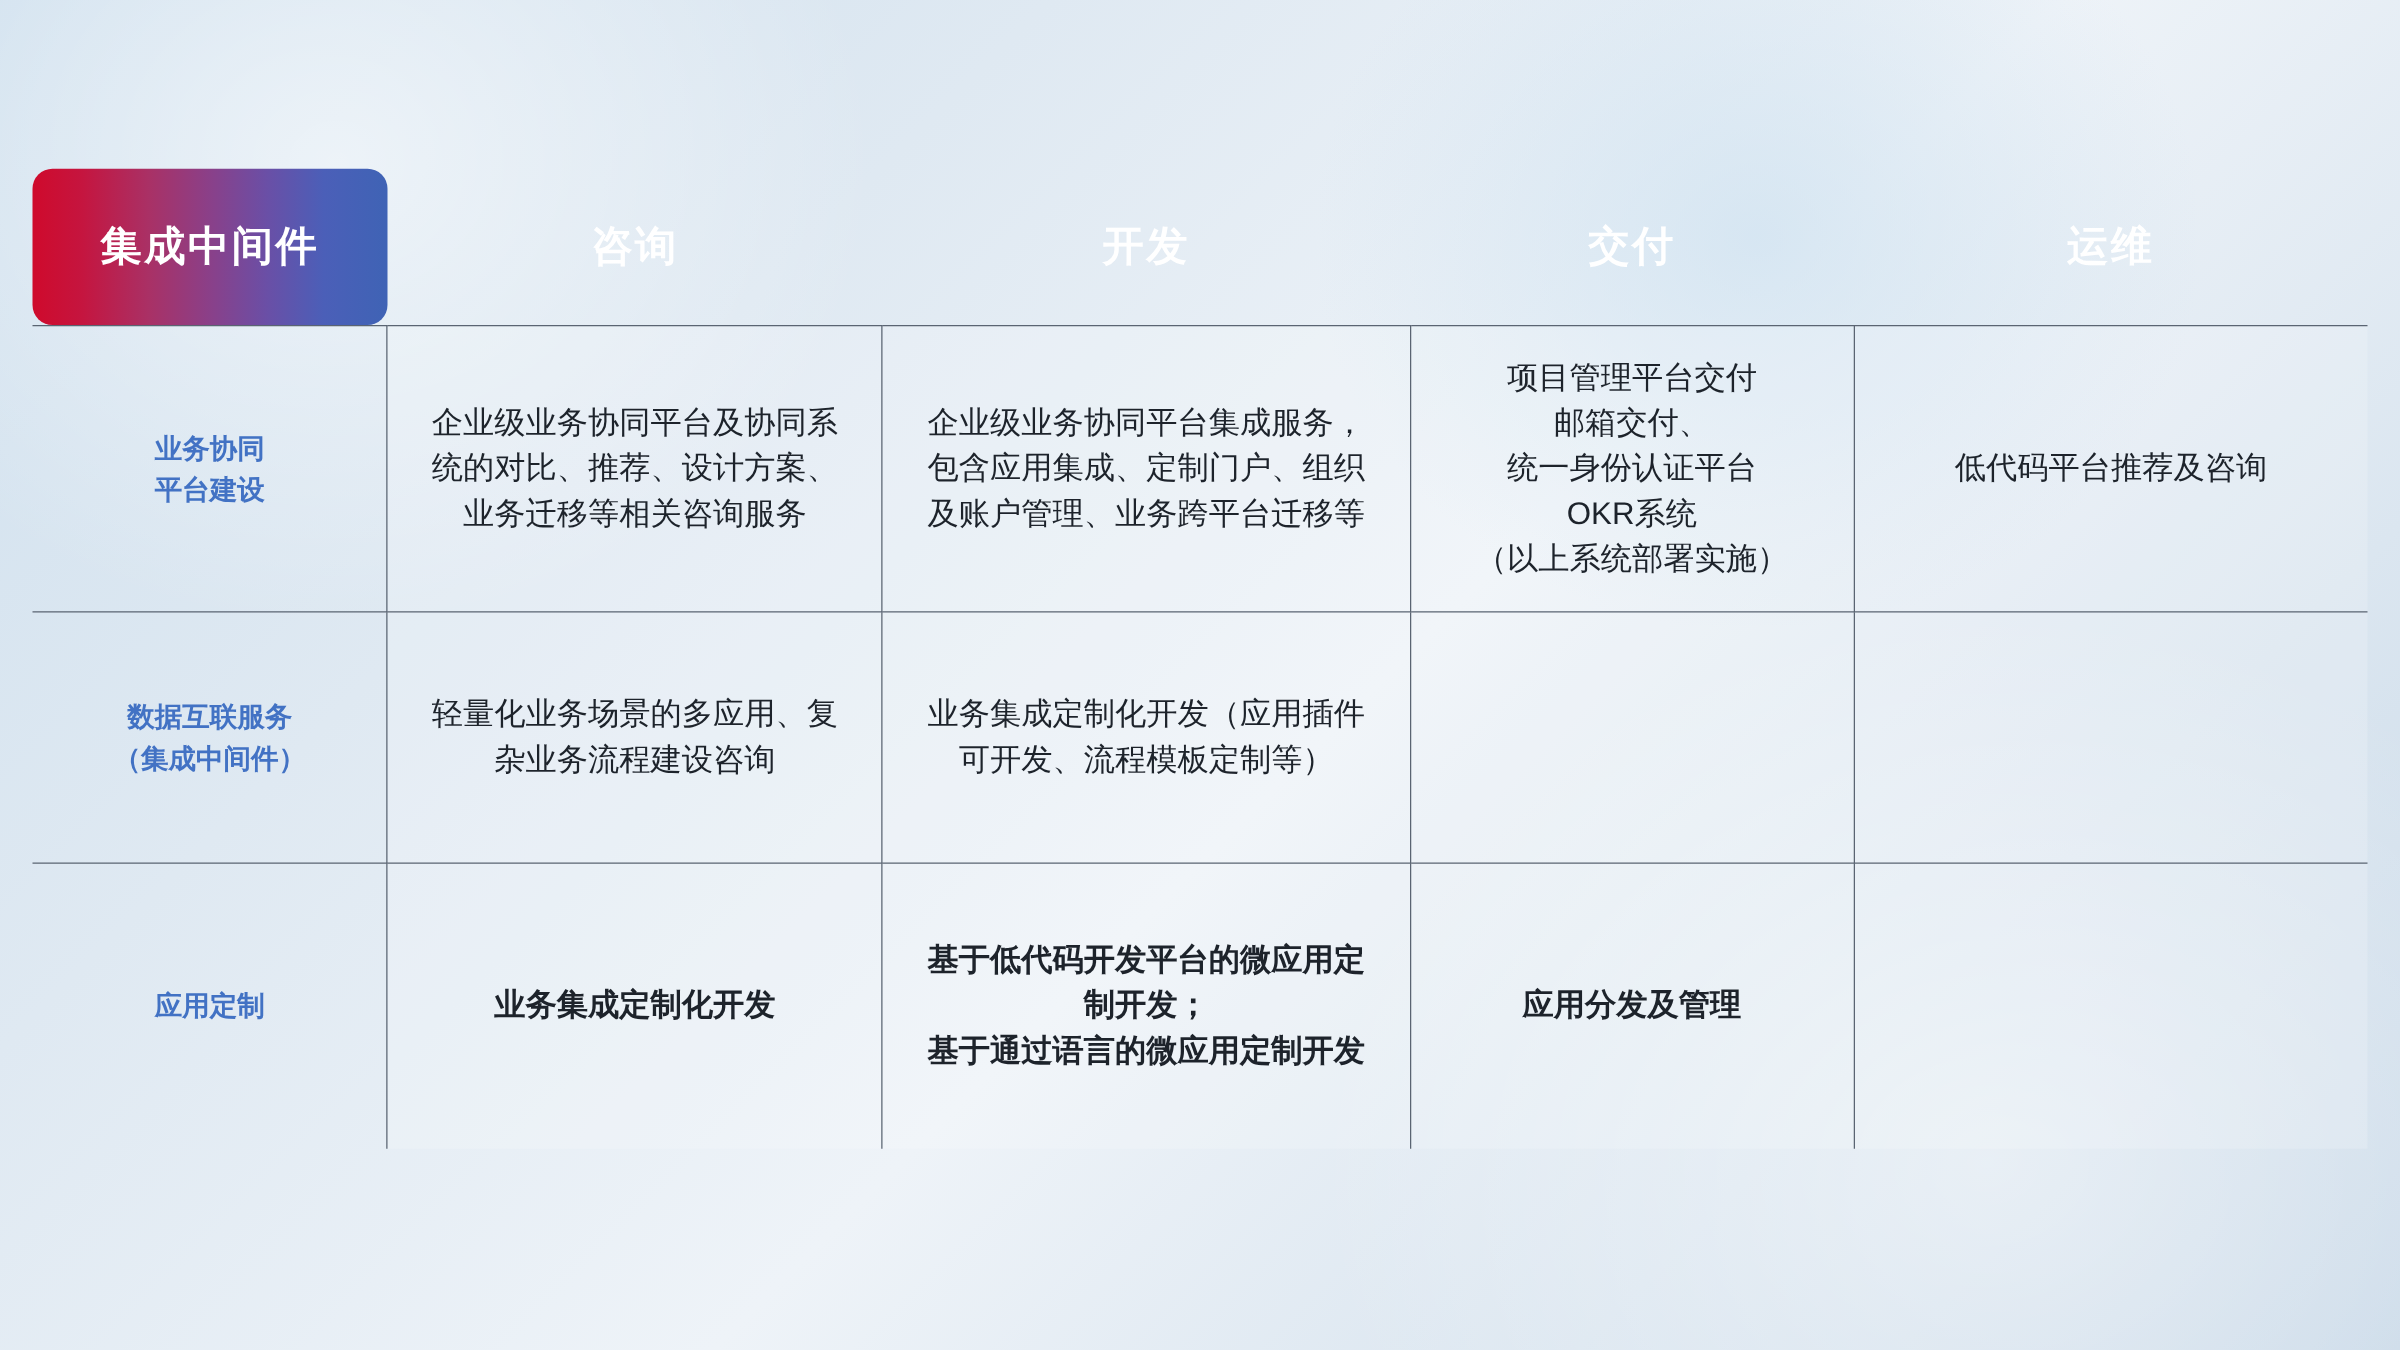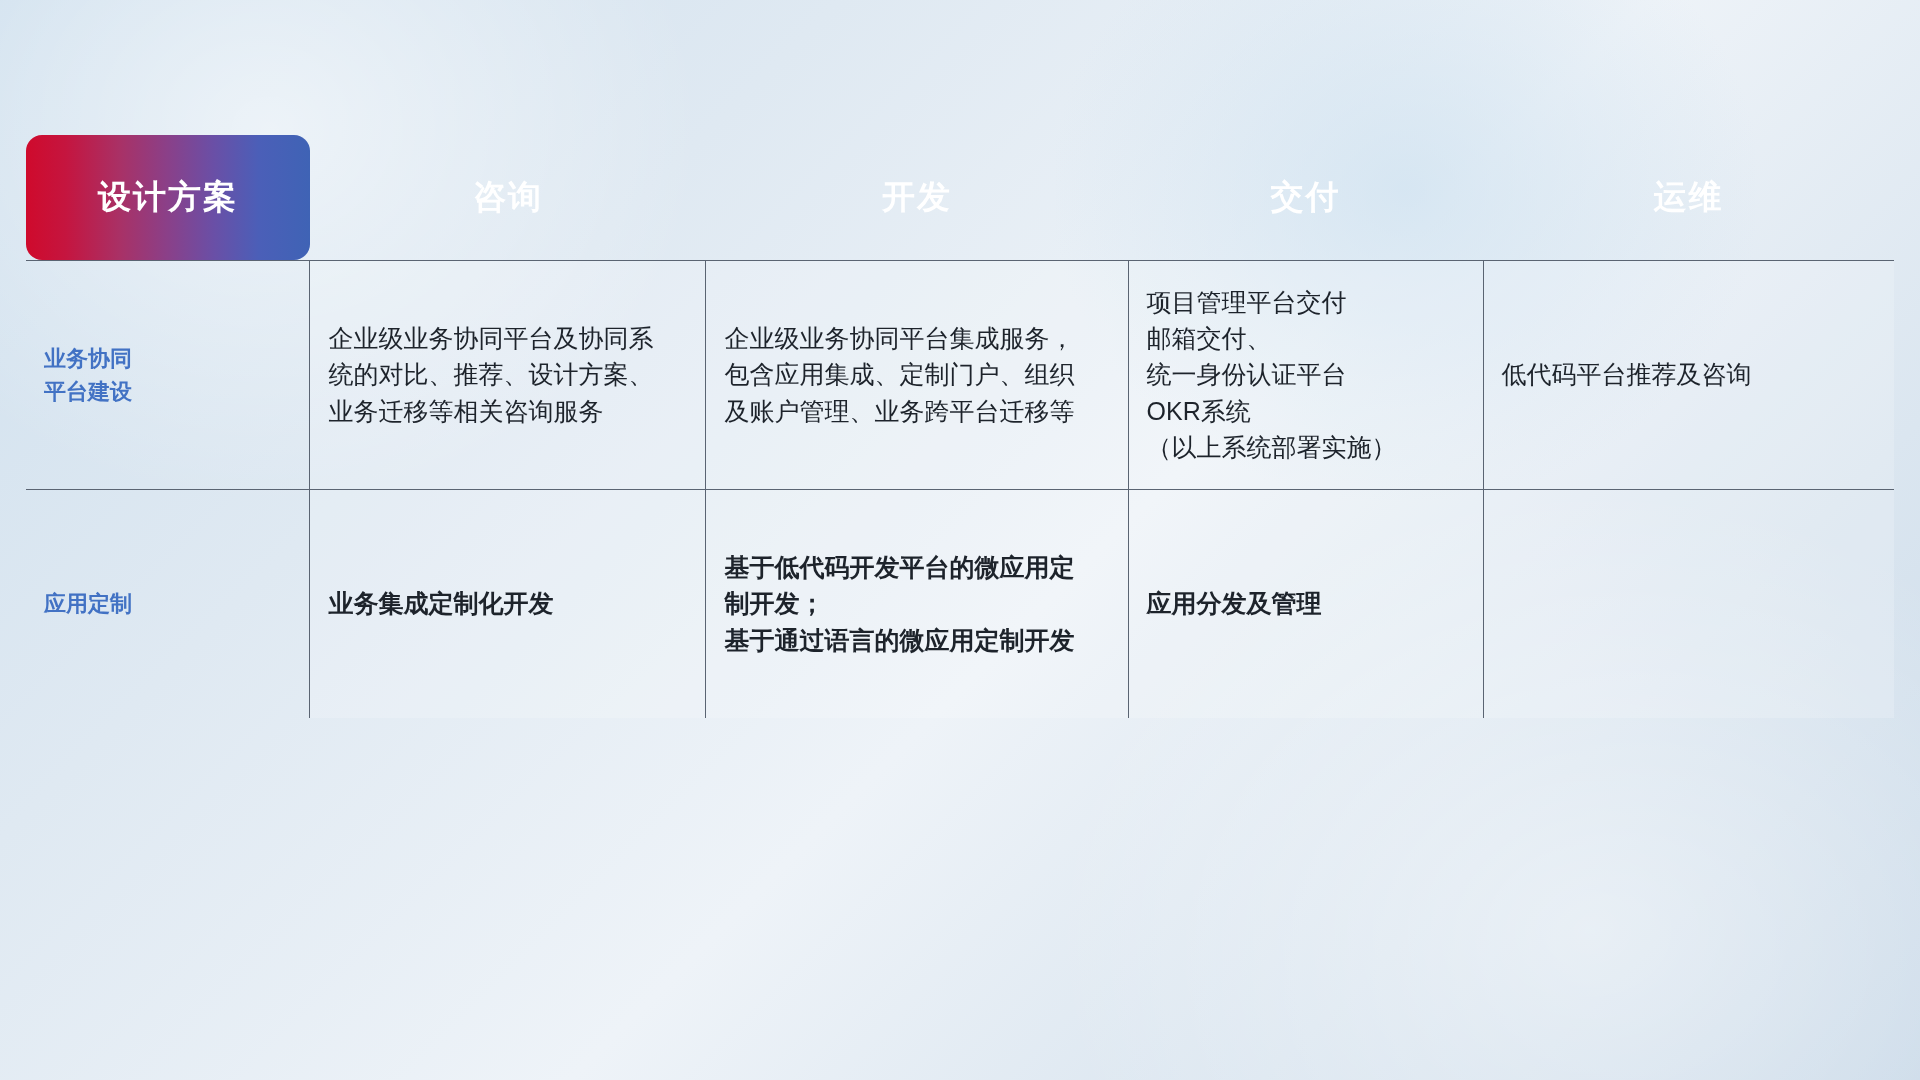--- a/index.html
+++ b/index.html
@@ -84,20 +84,21 @@
     z-index: 1;
   }
 
   
   tbody td {
     border: 1px solid #5a6472;
     background: rgba(255,255,255,0.18);
     font-size: 25px;
     line-height: 1.45;
     color: #1d232b;
+    text-align: center;
     vertical-align: middle;
     padding: 14px 18px;
   }
   tbody tr td:first-child {
     border-left: none;
     background: transparent;
     color: #4272c4;
     font-weight: bold;
     font-size: 22px;
     line-height: 1.5;
@@ -126,21 +127,21 @@
 <div class="bg-glow-a"></div>
 <div class="bg-glow-c"></div>
 <div class="bg-glow-b"></div>
 
 <div class="table-wrap">
   <table class="svc-table">
     <thead>
       <tr>
         <th style="width:15.2%">
           <div class="header-band"></div>
-          <span style="position:relative;z-index:2">设计方案</span>
+          <span style="position:relative;z-index:2">集成中间件</span>
         </th>
         <th style="width:21.2%">
           <span style="position:relative;z-index:2">咨询</span>
         </th>
         <th style="width:22.6%">
           <span style="position:relative;z-index:2">开发</span>
         </th>
         <th style="width:19.0%">
           <span style="position:relative;z-index:2">交付</span>
         </th>
@@ -169,20 +170,40 @@
             <span class="cell-text">项目管理平台交付
 邮箱交付、
 统一身份认证平台
 OKR系统
 （以上系统部署实施）</span>
           </td>
         <td>
             <span class="cell-text">低代码平台推荐及咨询</span>
           </td>
       </tr>
+      <tr class="row-2">
+        <td>
+            <span class="cell-text">数据互联服务
+（集成中间件）</span>
+          </td>
+        <td>
+            <span class="cell-text">轻量化业务场景的多应用、复
+杂业务流程建设咨询</span>
+          </td>
+        <td>
+            <span class="cell-text">业务集成定制化开发（应用插件
+可开发、流程模板定制等）</span>
+          </td>
+        <td class="empty-cell">
+            <span class="cell-text"></span>
+          </td>
+        <td class="empty-cell">
+            <span class="cell-text"></span>
+          </td>
+      </tr>
       <tr class="row-3">
         <td>
             <span class="cell-text">应用定制</span>
           </td>
         <td>
             <span class="cell-text">业务集成定制化开发</span>
           </td>
         <td>
             <span class="cell-text">基于低代码开发平台的微应用定
 制开发；

